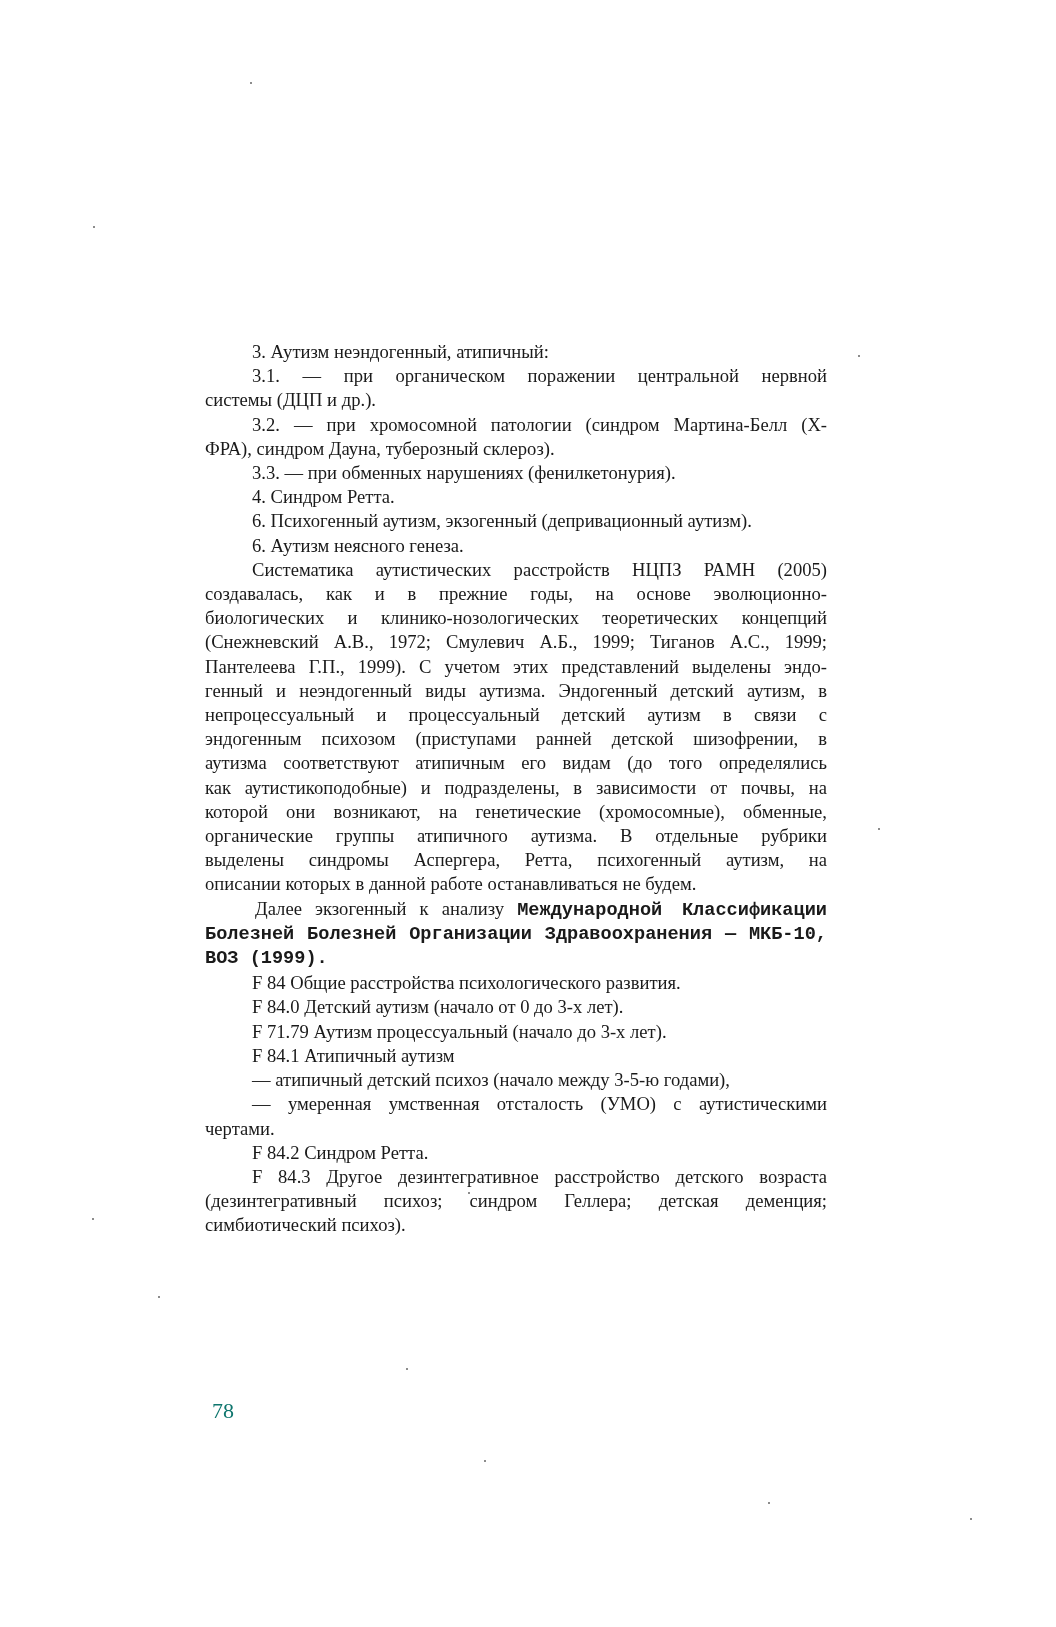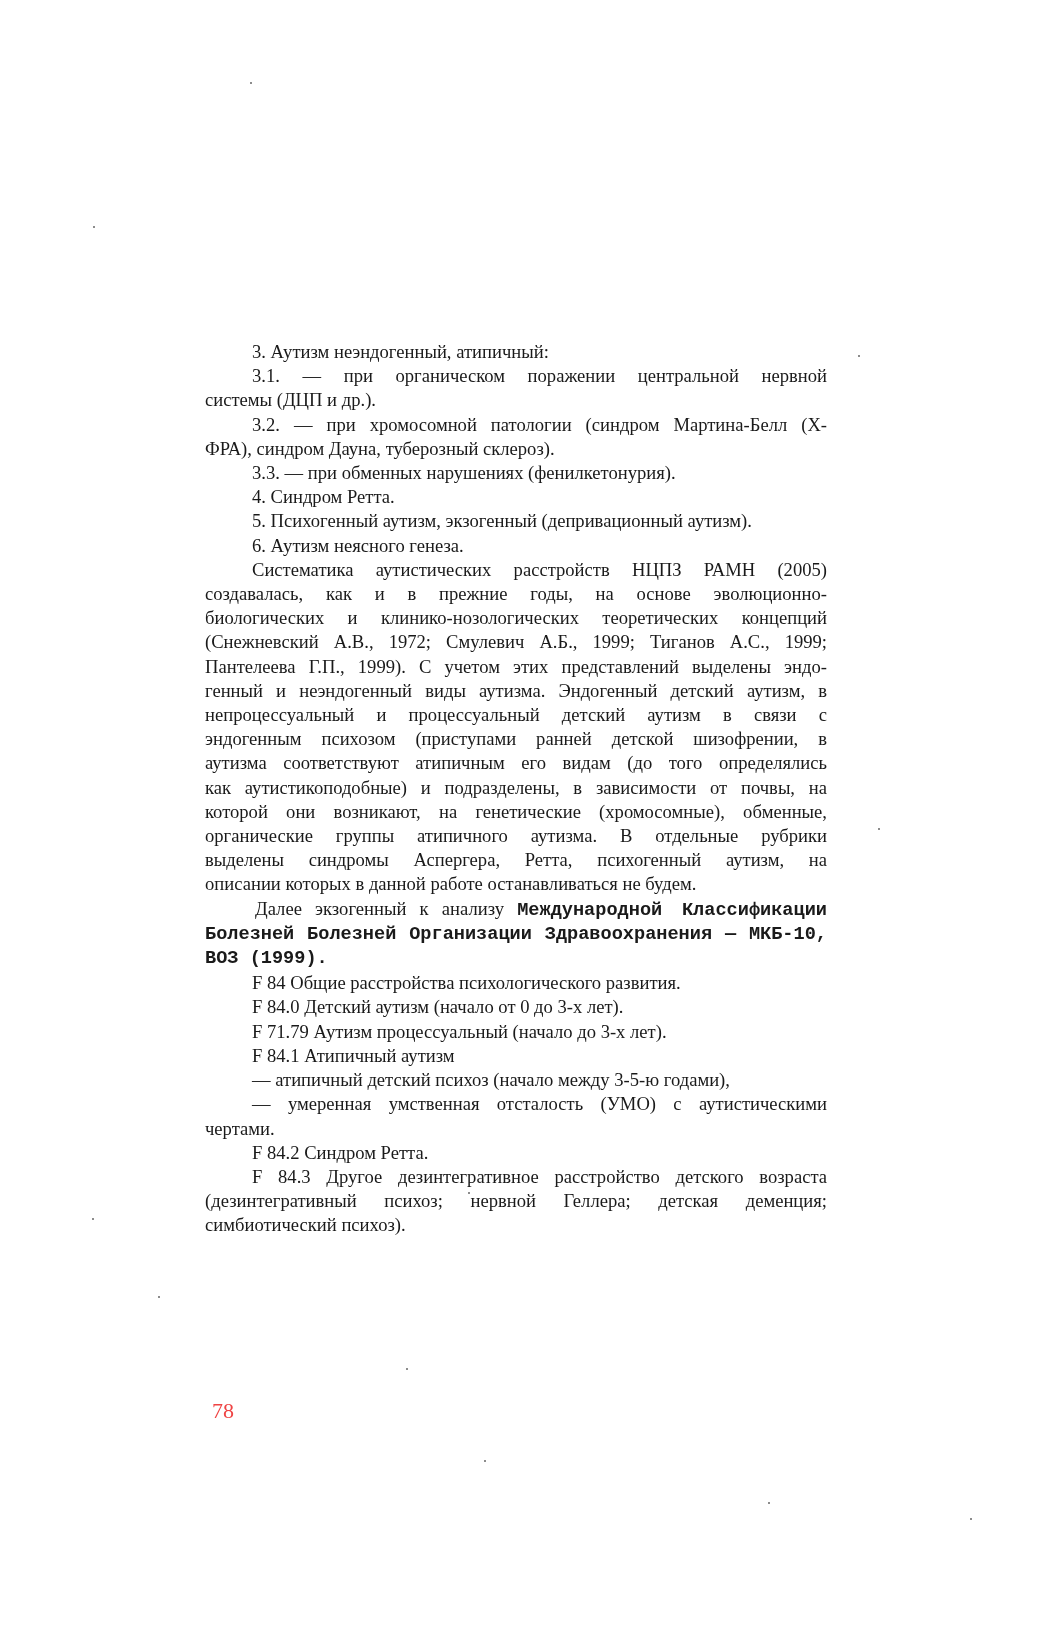--- a/index.html
+++ b/index.html
@@ -41,21 +41,21 @@
     .b {
       font-weight: bold;
       font-family: Liberation Mono, monospace;
     }
     .page-number {
       position: absolute;
       left: 212px;
       top: 1398px;
       font-size: 22px;
       font-family: "Liberation Serif", "DejaVu Serif", serif;
-      color: #ef4444;
+      color: #0f766e;
     }
     .speck {
       position: absolute;
       width: 2px;
       height: 2px;
       background: #666;
       border-radius: 1px;
     }
   </style>
 </head>
@@ -66,21 +66,21 @@
   <span class="line indent">3. Аутизм неэндогенный, атипичный:</span>
 
   <span class="line indent justify">3.1. — при органическом поражении центральной нервной</span>
   <span class="line">системы (ДЦП и др.).</span>
 
   <span class="line indent justify">3.2. — при хромосомной патологии (синдром Мартина-Белл (Х-</span>
   <span class="line">ФРА), синдром Дауна, туберозный склероз).</span>
 
   <span class="line indent">3.3. — при обменных нарушениях (фенилкетонурия).</span>
   <span class="line indent">4. Синдром Ретта.</span>
-  <span class="line indent">5. Психогенный аутизм, экзогенный (депривационный аутизм).</span>
+  <span class="line indent">6. Психогенный аутизм, экзогенный (депривационный аутизм).</span>
   <span class="line indent">6. Аутизм неясного генеза.</span>
 
   <div>
     <span class="line indent justify">Систематика аутистических расстройств НЦПЗ РАМН (2005)</span>
     <span class="line justify">создавалась, как и в прежние годы, на основе эволюционно-</span>
     <span class="line justify">биологических и клинико-нозологических теоретических концепций</span>
     <span class="line justify">(Снежневский А.В., 1972; Смулевич А.Б., 1999; Тиганов А.С., 1999;</span>
     <span class="line justify">Пантелеева Г.П., 1999). С учетом этих представлений выделены эндо-</span>
     <span class="line justify">генный и неэндогенный виды аутизма. Эндогенный детский аутизм, в</span>
     <span class="line justify">непроцессуальный и процессуальный детский аутизм в связи с</span>
@@ -101,21 +101,21 @@
 
   <span class="line indent">F 84 Общие расстройства психологического развития.</span>
   <span class="line indent">F 84.0 Детский аутизм (начало от 0 до 3-х лет).</span>
   <span class="line indent">F 71.79 Аутизм процессуальный (начало до 3-х лет).</span>
   <span class="line indent">F 84.1 Атипичный аутизм</span>
   <span class="line indent">— атипичный детский психоз (начало между 3-5-ю годами),</span>
   <span class="line indent justify">— умеренная умственная отсталость (УМО) с аутистическими</span>
   <span class="line">чертами.</span>
   <span class="line indent">F 84.2 Синдром Ретта.</span>
   <span class="line indent justify">F 84.3 Другое дезинтегративное расстройство детского возраста</span>
-  <span class="line justify">(дезинтегративный психоз; нервной Геллера; детская деменция;</span>
+  <span class="line justify">(дезинтегративный психоз; синдром Геллера; детская деменция;</span>
   <span class="line">симбиотический психоз).</span>
 </div>
 
 <div class="page-number">78</div>
 
 <span class="speck" style="left:250px;top:82px;"></span>
 <span class="speck" style="left:93px;top:226px;"></span>
 <span class="speck" style="left:858px;top:355px;"></span>
 <span class="speck" style="left:878px;top:828px;"></span>
 <span class="speck" style="left:92px;top:1218px;"></span>

